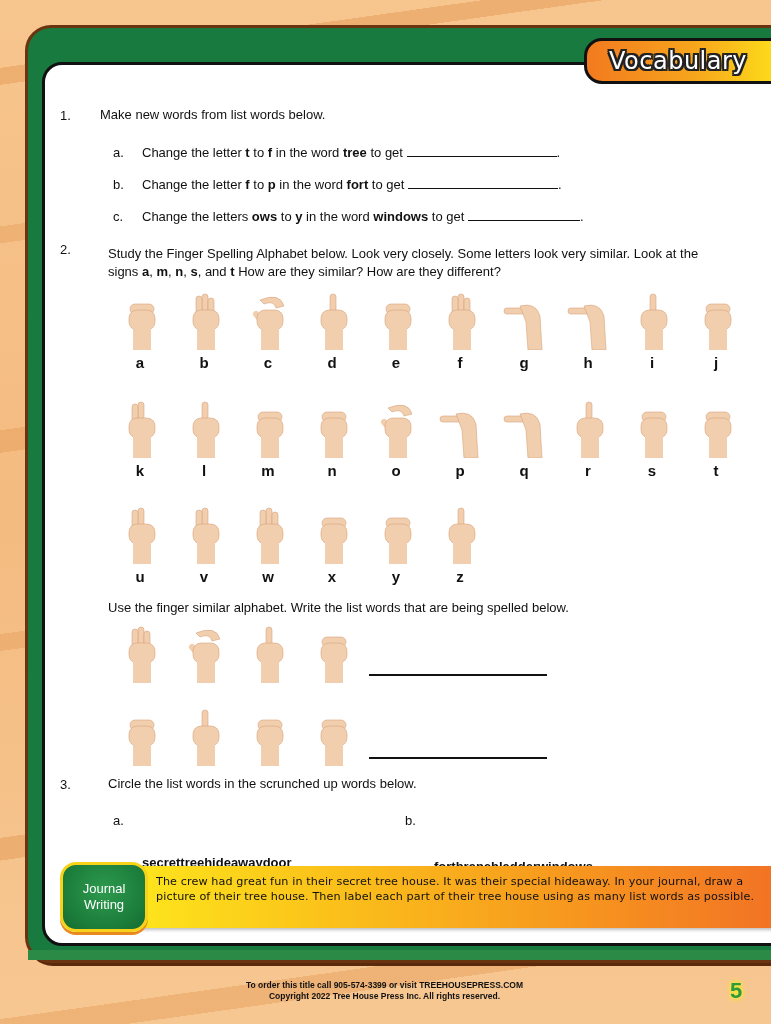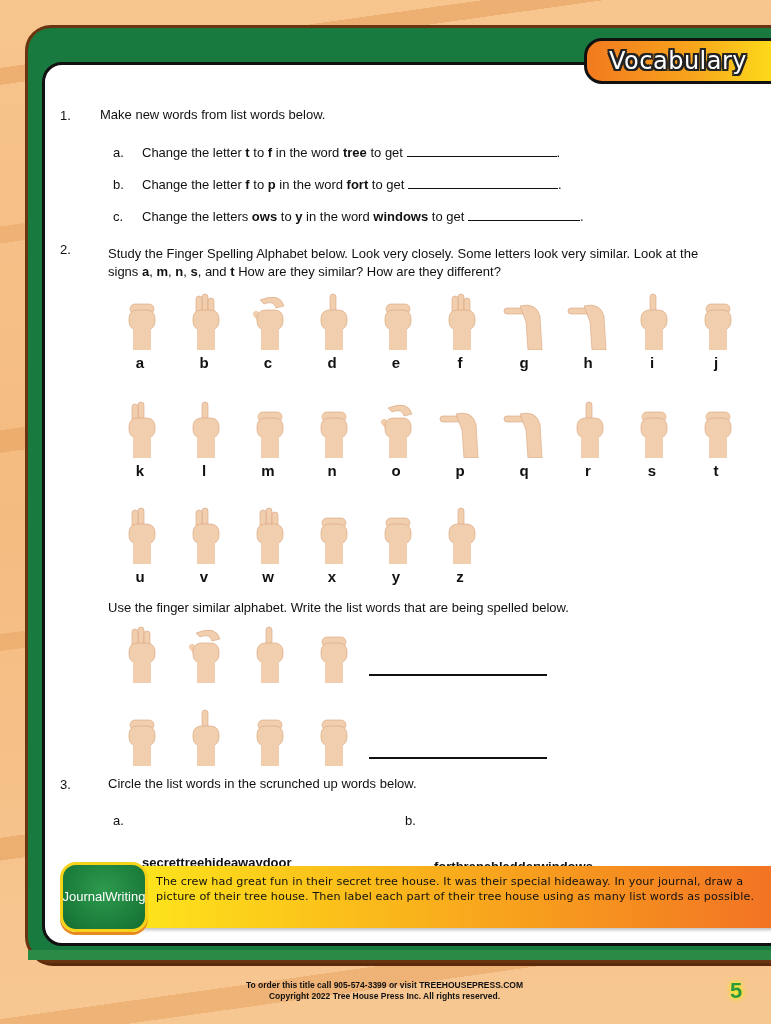--- a/index.html
+++ b/index.html
@@ -76,21 +76,21 @@
     position: absolute; left: 96px; top: 12px; width: 600px;
     font-family: "DejaVu Sans", sans-serif; font-size: 11.2px; font-weight: normal;
     line-height: 15px; color: #111; letter-spacing: 0.1px;
   }
   .journal-badge {
     position: absolute; left: 0; top: 0; width: 88px; height: 70px;
     border-radius: 16px;
     border: 3px solid #f7d21a;
     background: radial-gradient(ellipse at 50% 40%, #2d9a4e 0%, #1b7c3a 70%, #146a31 100%);
     box-shadow: 0 3px 0 #e88a1f;
-    display: flex; flex-direction: row; align-items: center; justify-content: center;
+    display: flex; flex-direction: column; align-items: center; justify-content: center;
     color: #fff; font-size: 13px; line-height: 16px;
   }
   .footer {
     position: absolute; left: 0; width: 771px; top: 980px; text-align: center;
     font-size: 8.5px; font-weight: bold; line-height: 11px; color: #111;
   }
   .footer div { position: relative; left: -1px; }
   .page-num {
     position: absolute; left: 730px; top: 978px;
     font-size: 22px; font-weight: bold; color: #2c9a3e;

